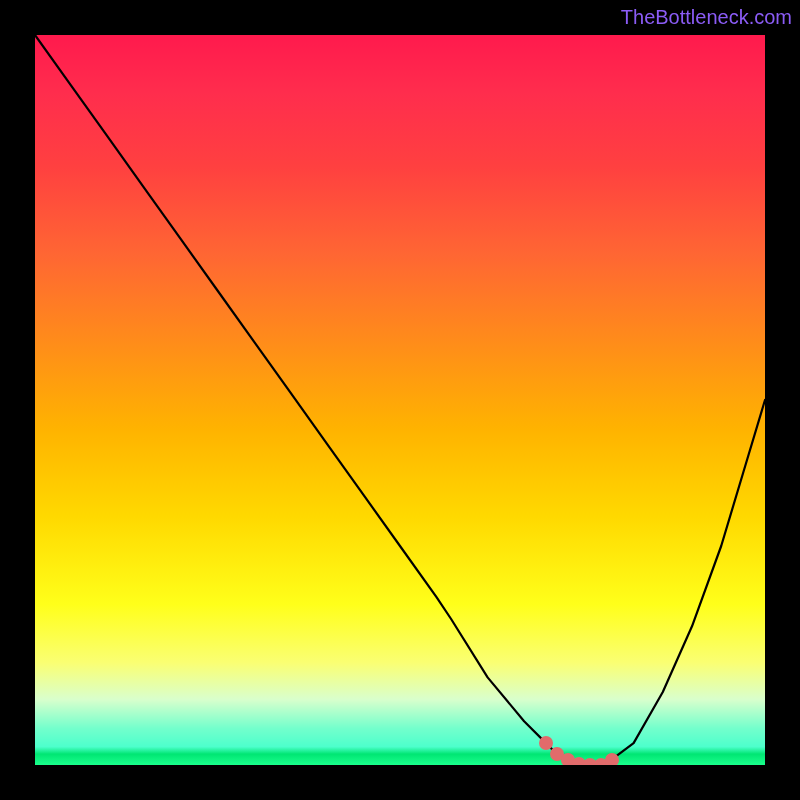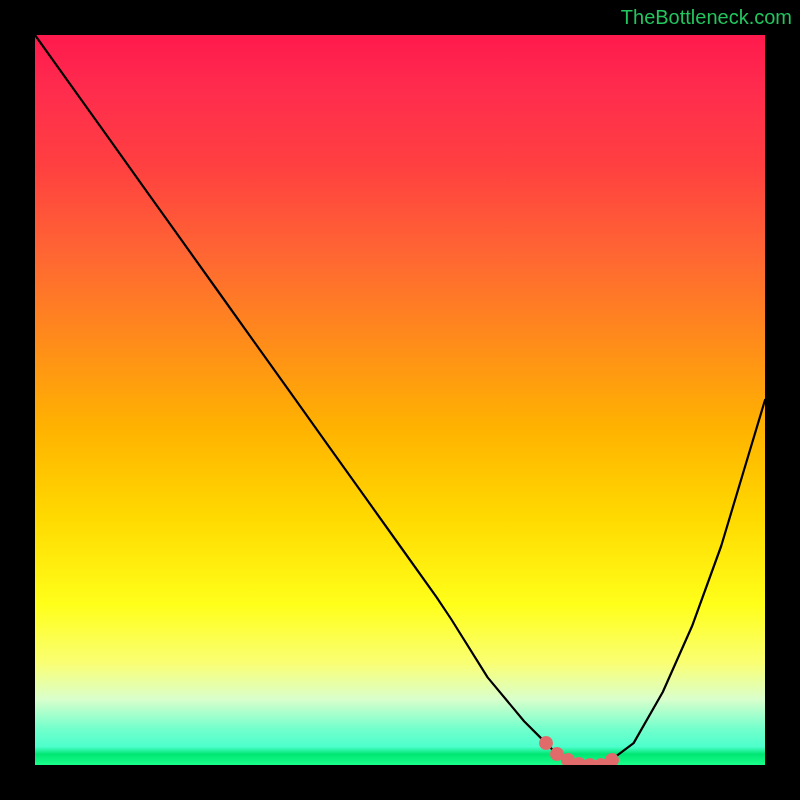--- a/index.html
+++ b/index.html
@@ -14,21 +14,21 @@
 #ffb300 54%,
 #ffd900 66%,
 #ffff1a 78%,
 #faff73 86%,
 #d9ffcc 91%,
 #73ffcc 95%,
 #4dffcc 97.5%,
 #00e673 98.5%,
 #1aff8c 100%)}
 .curve{position:absolute;left:0;top:0;width:730px;height:730px}
-.wm{position:absolute;top:6px;right:8px;color:#22c55e;font:20px Arial,Helvetica,sans-serif}
+.wm{position:absolute;top:6px;right:8px;color:#8b5cf6;font:20px Arial,Helvetica,sans-serif}
 .bead{position:absolute;width:14px;height:14px;border-radius:50%;background:#e16b6b}
 </style>
 </head>
 <body>
 
 <div class="chart">
   <div class="grad"></div>
   <svg class="curve" viewBox="0 0 730 730" preserveAspectRatio="none">
     <polyline id="poly" fill="none" stroke="#000" stroke-width="2.2" stroke-linejoin="round" stroke-linecap="round" points="0,0 36.5,51.09999999999991 73,102.20000000000005 109.5,153.29999999999995 146,204.39999999999998 182.5,255.5 219,306.6 255.49999999999997,357.7 292,408.8 328.5,459.9 365,511 401.50000000000006,562.1 416.09999999999997,584 452.6,642.4 489.1,686.2 510.99999999999994,708.1 525.6,722.7 547.5,730 569.4,730 598.5999999999999,708.1 627.8,657 657,591.3 686.1999999999999,511 708.1,438 730,365"></polyline>
   </svg>

